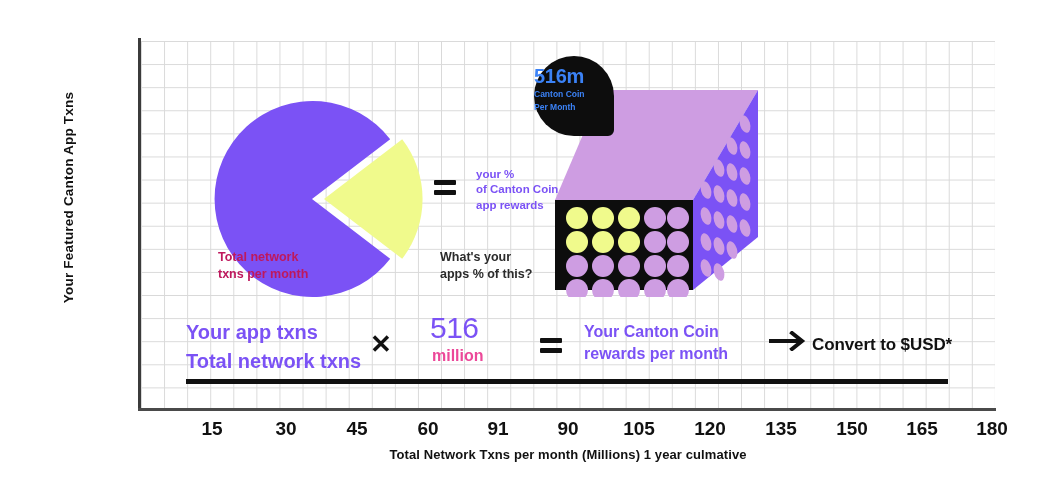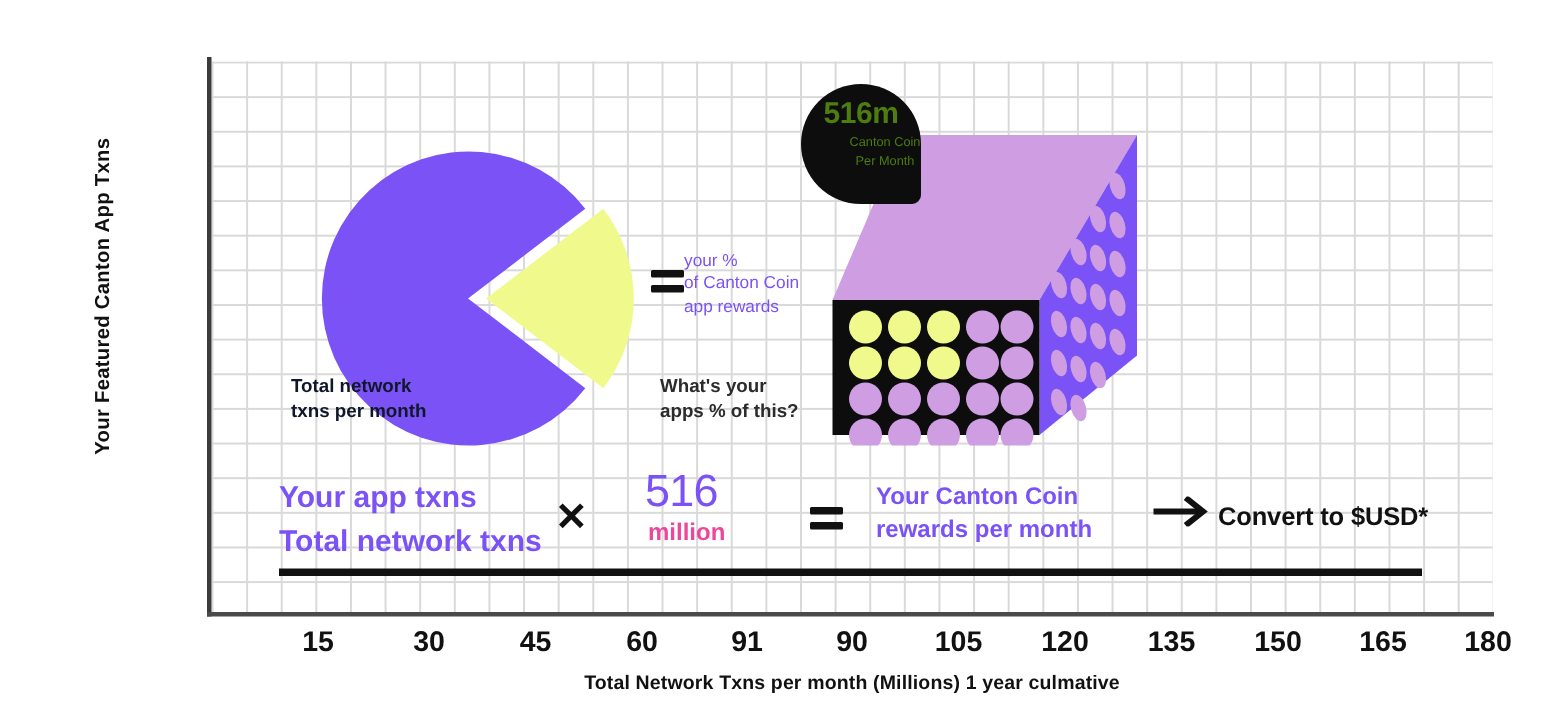--- a/index.html
+++ b/index.html
@@ -74,53 +74,53 @@
 
   
   #pie-wrap { position: absolute; left: 190px; top: 74px; width: 250px; height: 250px; }
   .pie-txt {
     position: absolute;
     font-size: 12.5px;
     font-weight: bold;
     line-height: 1.35;
     white-space: pre-line;
   }
-  #pie-label-main { left: 4px; top: 175px; width: 125px; color: #0f172a; }
+  #pie-label-main { left: 28px; top: 175px; width: 125px; color: #be185d; }
   #pie-label-slice { left: 250px; top: 175px; width: 120px; color: #2b2b2b; }
 
   
   .eqsign { position: absolute; width: 22px; }
   .eqsign i { display: block; height: 5px; background: #111111; border-radius: 1px; }
   .eqsign i + i { margin-top: 5px; }
 
   .purple-note {
     position: absolute;
     font-size: 11.5px;
-    font-weight: normal;
+    font-weight: bold;
     color: #7B52F5;
     line-height: 1.33;
     white-space: pre-line;
+    margin-left: 20px;
   }
 
   
   #cube { position: absolute; left: 545px; top: 82px; width: 225px; height: 215px; }
   .badge {
     position: absolute;
     left: 534px; top: 56px;
     width: 80px; height: 80px;
     border-radius: 50% 50% 6px 50%;
     background: #0d0d0d;
-    color: #4d7c0f;
-    text-align: center;
+    color: #3b82f6;
     z-index: 5;
     padding-top: 10px;
     box-sizing: border-box;
   }
   .badge .big { font-size: 20px; font-weight: bold; line-height: 1.05; letter-spacing: -.3px; }
-  .badge .sm  { font-size: 8.5px; font-weight: normal; line-height: 1.25; margin-top: 2px; padding-left: 32px; }
+  .badge .sm  { font-size: 8.5px; font-weight: bold; line-height: 1.25; margin-top: 2px; }
 
   
   .formula-frac {
     position: absolute;
     left: 186px; top: 318px;
     font-size: 20px;
     font-weight: bold;
     color: #7B52F5;
     line-height: 1.45;
     white-space: pre-line;

